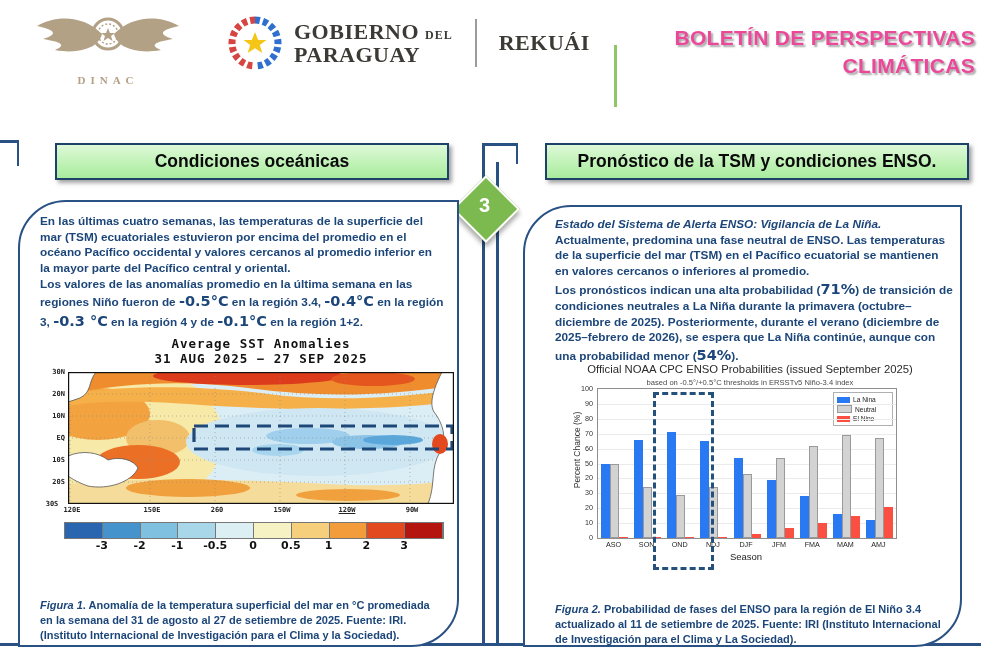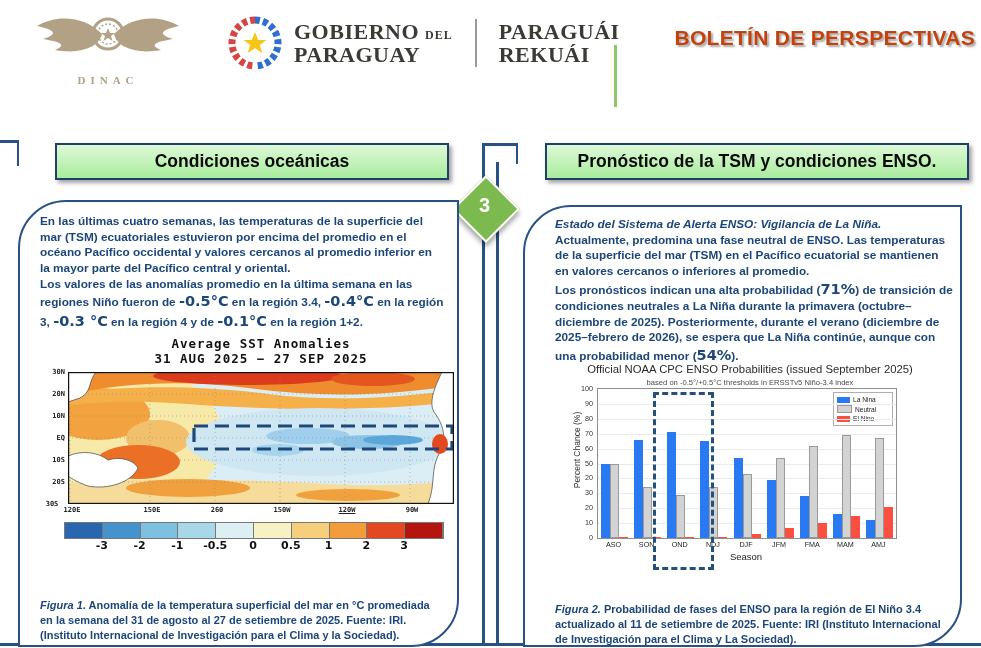--- a/index.html
+++ b/index.html
@@ -12,21 +12,21 @@
   .dinac-wrap{position:absolute;left:28px;top:4px;width:160px;height:100px;text-align:center}
   .dinac-label{color:#b3a186;font-family:"Liberation Serif",serif;font-weight:bold;
                font-size:11px;letter-spacing:5px;margin-top:-6px}
   .gov-wrap{position:absolute;left:228px;top:12px;height:62px;display:flex;align-items:center;gap:12px}
   .gov-text{font-family:Liberation Serif, serif;font-weight:bold;color:#3b3a35;
             font-size:22px;line-height:1.05;letter-spacing:.5px}
   .gov-del{font-size:12px;letter-spacing:1px;margin-left:6px}
   .gov-divider{width:2px;height:48px;background:#9b9b9b;margin:0 10px}
   .hdr-green-rule{position:absolute;left:614px;top:45px;width:3px;height:62px;background:#8cc868}
   .bulletin-title{position:absolute;left:600px;top:24px;width:375px;text-align:right;
-                  color:#c2410c;font-weight:bold;font-size:21px;line-height:1.35;
+                  color:#ec4899;font-weight:bold;font-size:21px;line-height:1.35;
                   text-shadow:2px 2px 2px #a7a7a7;letter-spacing:.3px}
 
   
   .section-header{position:absolute;top:143px;height:33px;border:2.2px solid #1d4168;
       background:linear-gradient(180deg,#def9d8 0%,#c0f2b6 55%,#a9eb9e 100%);
       box-shadow:3px 3px 4px rgba(90,90,90,.55);
       display:flex;align-items:center;justify-content:center;
       font-weight:bold;font-size:17.5px;color:#0a0a0a}
 
   
@@ -104,29 +104,29 @@
     <path d="M27,4 A23,23 0 0,0 27,50" fill="none" stroke="#d64541" stroke-width="7" stroke-dasharray="5,3"></path>
     <path d="M27,4 A23,23 0 0,1 27,50" fill="none" stroke="#2f6fd0" stroke-width="7" stroke-dasharray="5,3"></path>
     <path d="M27,16 L30.2,24 L38.5,24 L31.8,29 L34.3,37 L27,32.2 L19.7,37 L22.2,29 L15.5,24 L23.8,24 Z" fill="#f5c518"></path>
   </svg>
   <div class="gov-text">
     <div><span>GOBIERNO</span><span class="gov-del">DEL</span></div>
     <div>PARAGUAY</div>
   </div>
   <div class="gov-divider"></div>
   <div class="gov-text">
-    <div>PARAGUÁI</div>
     <div>REKUÁI</div>
   </div>
 </div>
 
 <div class="hdr-green-rule"></div>
 
 <div class="bulletin-title">
   <div>BOLETÍN DE PERSPECTIVAS</div>
+  <div>CLIMÁTICAS</div>
 </div>
 
 <div class="line" style="left:0;top:140px;width:19px;height:2.5px"></div>
 <div class="line" style="left:16.5px;top:140px;width:2.5px;height:26px"></div>
 <div class="line" style="left:482px;top:143px;width:36px;height:2.5px"></div>
 <div class="line" style="left:515.5px;top:143px;width:2.5px;height:21px"></div>
 <div class="line" style="left:482px;top:143px;width:2.5px;height:500px"></div>
 <div class="line" style="left:496px;top:162px;width:2.5px;height:481px"></div>
 <div class="line" style="left:0;top:643px;width:981px;height:2.5px"></div>
 

